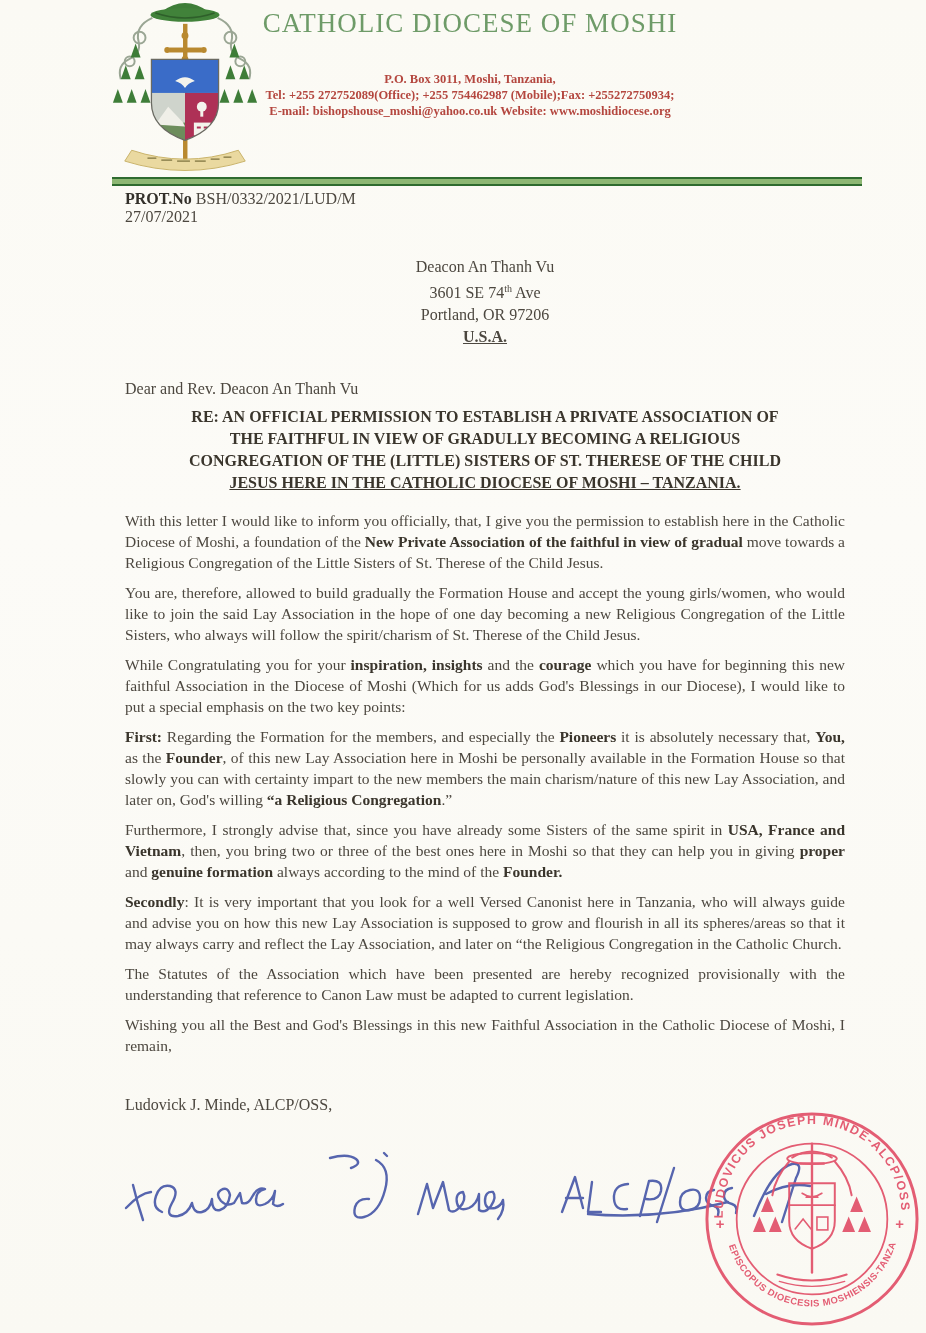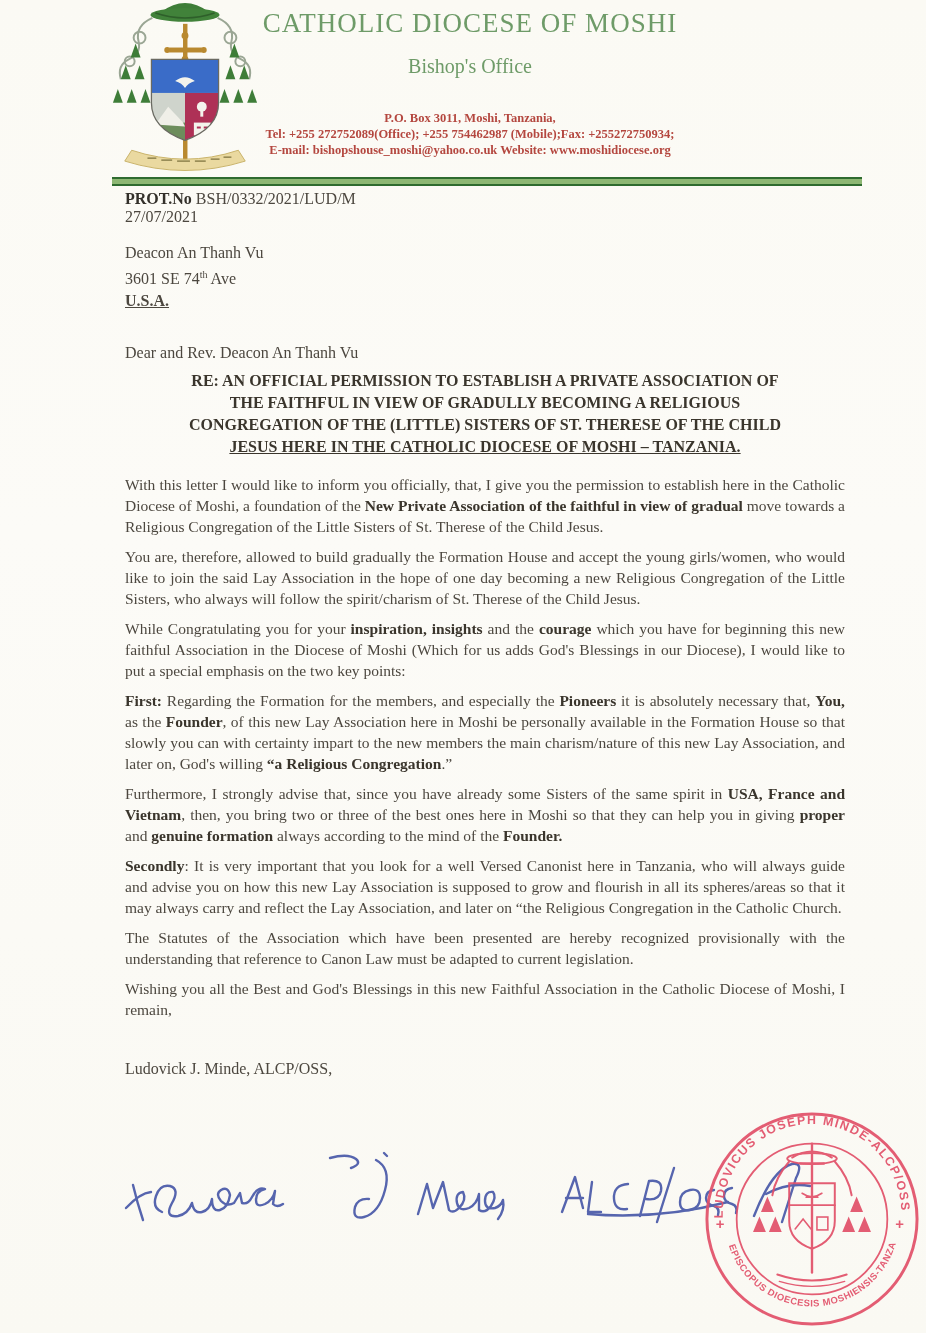--- a/index.html
+++ b/index.html
@@ -34,21 +34,21 @@
     background:#8db773;
     border-top:2.5px solid var(--rule_green,#2f6b2f);
     border-bottom:2.5px solid var(--rule_green,#2f6b2f);
     box-sizing:border-box;
   }
   
   .main{position:absolute;left:125px;top:190px;width:720px;}
   .prot-row{display:flex;justify-content:space-between;font-size:16px;flex-direction:column;}
   .prot-row .date{padding-right:30px;}
   .prot-label{font-weight:bold;color:#33302a;}
-  .recipient{margin-top:16px;font-size:16px;line-height:22px;}
+  .recipient{margin-top:30px;font-size:16px;line-height:22px;text-align:center;}
   .usa{font-weight:bold;text-decoration:underline;}
   .salutation{margin:32px 0 0 0;font-size:16px;}
   .subject{
     margin-top:8px;text-align:center;font-weight:bold;font-size:16px;
     line-height:22px;color:#3a352c;
   }
   .subject .u{text-decoration:underline;}
   .para{
     margin:9px 0 0 0;font-size:15.5px;line-height:21px;text-align:justify;
   }
@@ -137,40 +137,40 @@
           <path d="M72,167 h13"></path>
           <path d="M90,167 h11"></path>
           <path d="M106,165 h9"></path>
           <path d="M119,163 h8"></path>
       </g>
     </g>
   </svg>
 
   <div class="head-text">
     <h1 class="head-title">CATHOLIC DIOCESE OF MOSHI</h1>
-    <h2 class="head-subtitle">Bishop's Office</h2>
     <div class="head-contact">
       <div>P.O. Box 3011, Moshi, Tanzania,</div>
       <div>Tel: +255 272752089(Office); +255 754462987 (Mobile);Fax: +255272750934;</div>
       <div>E-mail: bishopshouse_moshi@yahoo.co.uk Website: www.moshidiocese.org</div>
     </div>
   </div>
 
   <div class="rule"></div>
 
   <div class="main">
 
     <div class="prot-row">
       <span><b class="prot-label">PROT.No</b><span> BSH/0332/2021/LUD/M</span></span>
       <span class="date">27/07/2021</span>
     </div>
 
     <div class="recipient">
       <div>Deacon An Thanh Vu</div>
       <div><span>3601 SE 74</span><sup>th</sup><span> Ave</span></div>
+      <div>Portland, OR 97206</div>
       <div class="usa">U.S.A.</div>
     </div>
 
     <p class="salutation">Dear and Rev. Deacon An Thanh Vu</p>
 
     <div class="subject">
       <div>RE: AN OFFICIAL PERMISSION TO ESTABLISH A PRIVATE ASSOCIATION OF</div>
       <div>THE FAITHFUL IN VIEW OF GRADULLY BECOMING A RELIGIOUS</div>
       <div>CONGREGATION OF THE (LITTLE) SISTERS OF ST. THERESE OF THE CHILD</div>
       <div><span class="u">JESUS HERE IN THE CATHOLIC DIOCESE OF MOSHI – TANZANIA.</span></div>

